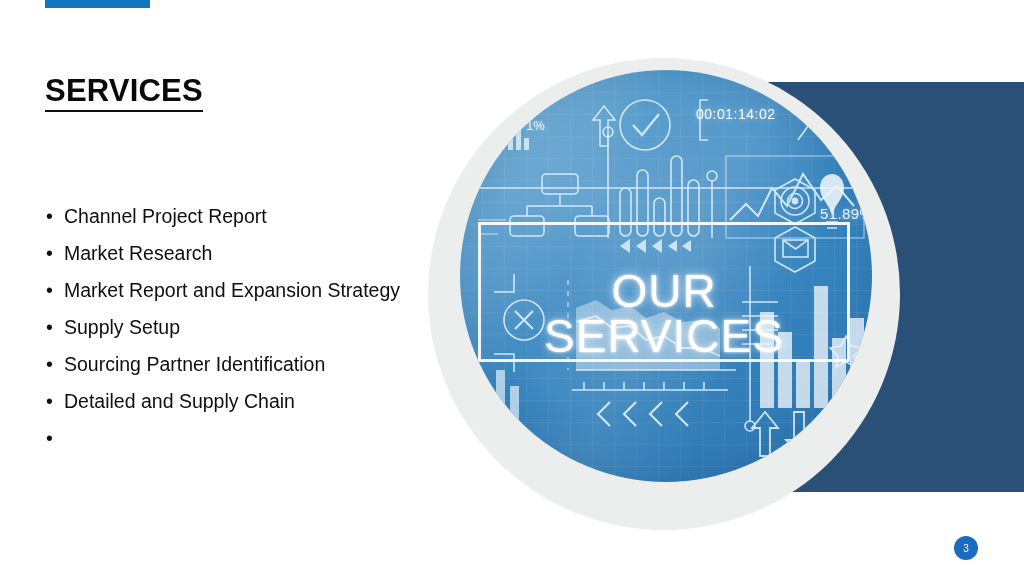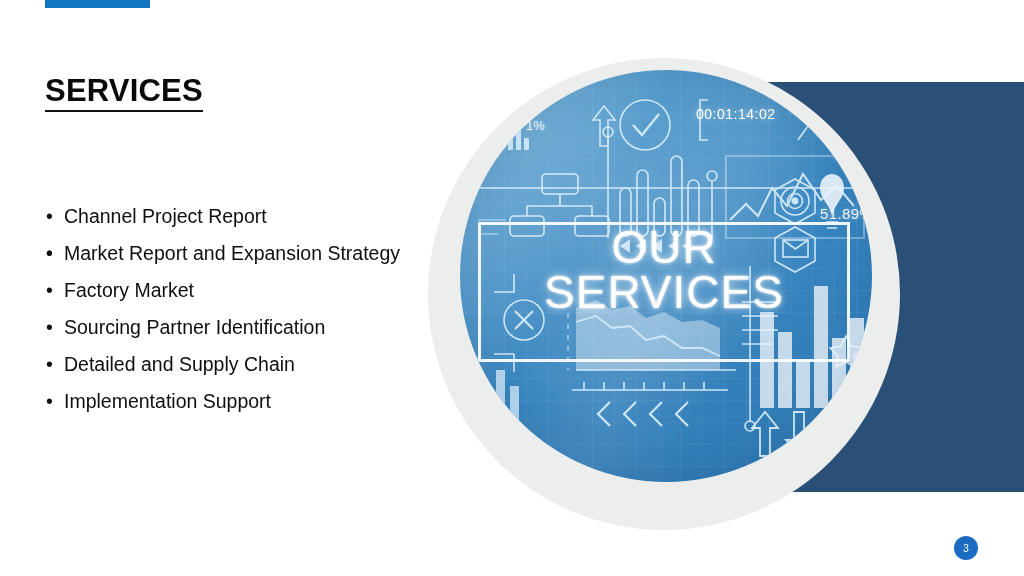--- a/index.html
+++ b/index.html
@@ -130,21 +130,21 @@
   
   .label-box {
     position: absolute;
     left: 18px;
     top: 152px;
     width: 372px;
     height: 140px;
     border: 3px solid rgba(255,255,255,.92);
     box-sizing: border-box;
     display: flex;
-    align-items: flex-start;
+    align-items: flex-end;
     justify-content: center;
   }
   .label-text {
     color: #ffffff;
     font-size: 46px;
     line-height: 0.98;
     text-align: center;
     letter-spacing: 1px;
     text-shadow: 0 0 10px rgba(255,255,255,.75), 0 0 3px rgba(255,255,255,.9);
   }
@@ -358,38 +358,38 @@
 
   <div class="title">SERVICES</div>
 
   <ul class="bullets">
     <li>
       <span class="dot">•</span>
       <span>Channel Project Report</span>
     </li>
     <li>
       <span class="dot">•</span>
+      <span>Market Research</span>
     </li>
     <li>
       <span class="dot">•</span>
       <span>Market Report and Expansion Strategy</span>
     </li>
     <li>
       <span class="dot">•</span>
-      <span>Factory Market</span>
+      <span>Supply Setup</span>
     </li>
     <li>
       <span class="dot">•</span>
       <span>Sourcing Partner Identification</span>
     </li>
     <li>
       <span class="dot">•</span>
       <span>Detailed and Supply Chain</span>
     </li>
     <li>
       <span class="dot">•</span>
-      <span>Implementation Support</span>
     </li>
   </ul>
 
   <div class="slide-number">3</div>
 
 </div>
 
 </body></html>

